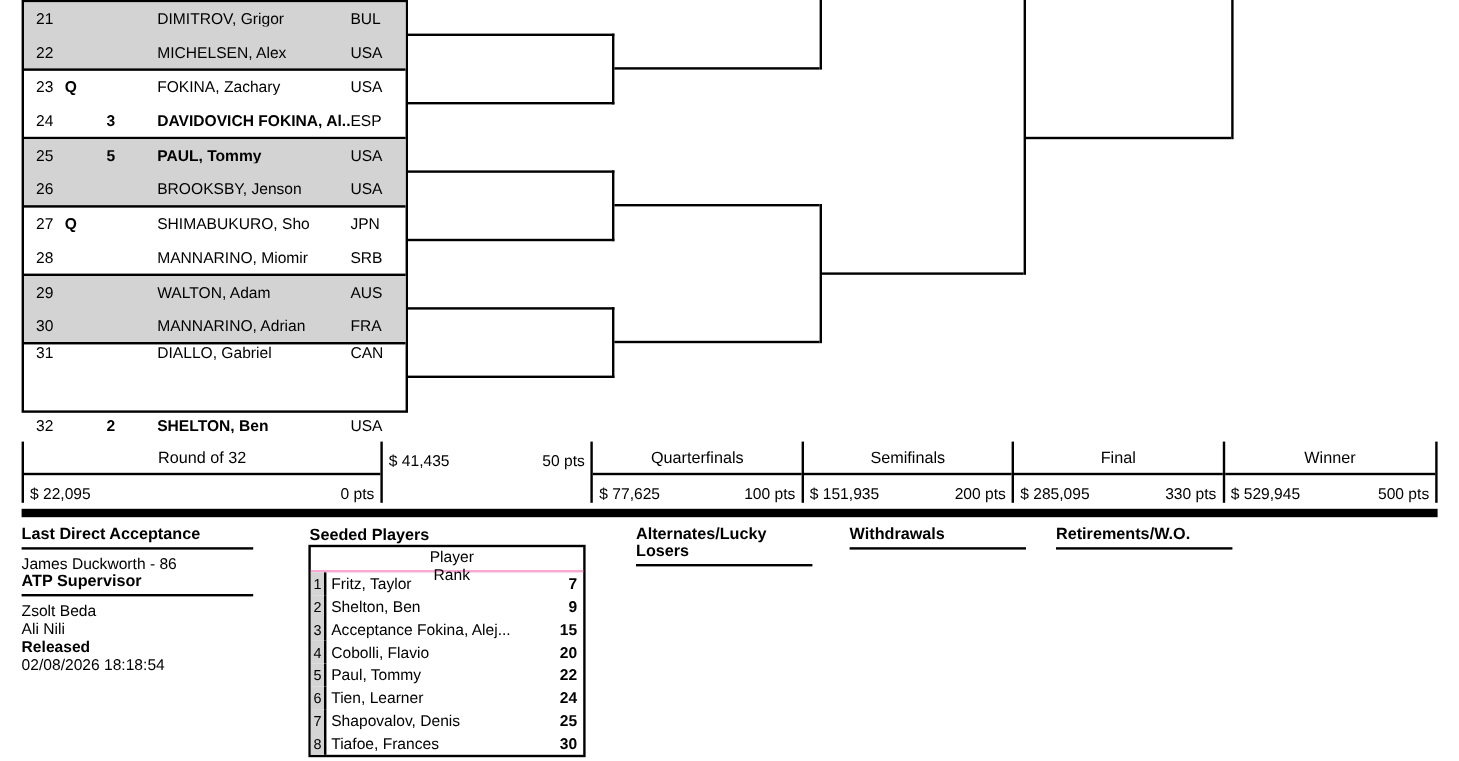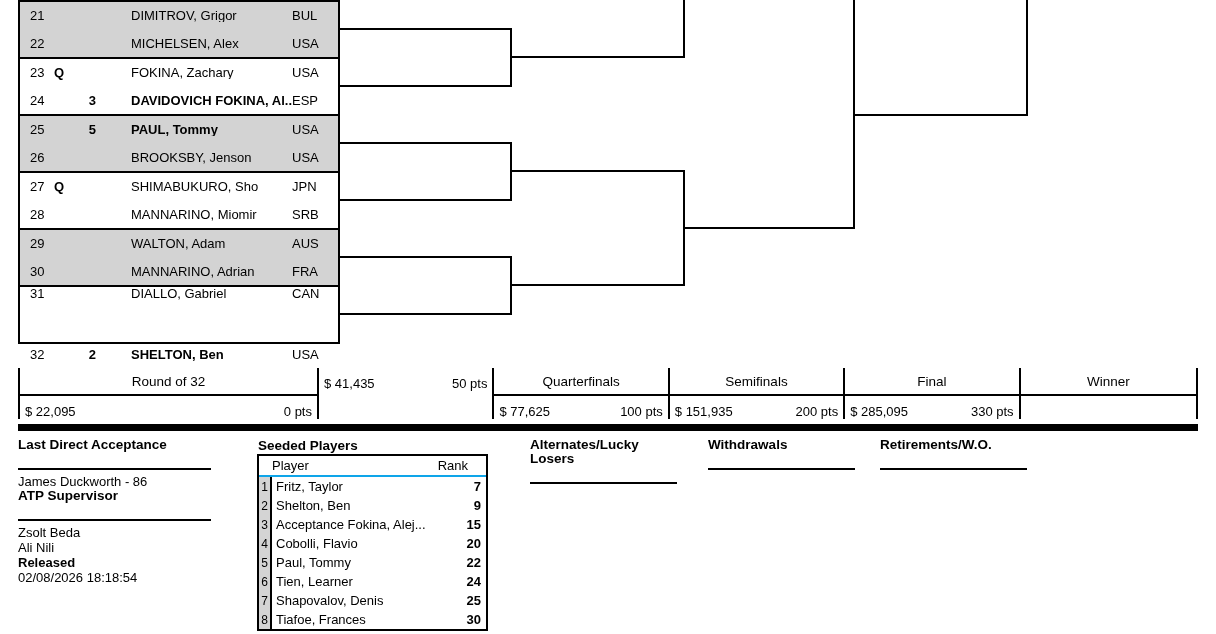--- a/index.html
+++ b/index.html
@@ -32,34 +32,34 @@
   .round-col:last-child{border-right:none;}
   .round-col .rhead{height:26px;border-bottom:2px solid #000;display:flex;
     align-items:center;justify-content:center;font-weight:normal;font-size:13.5px;}
   .round-col .rvals{height:23px;display:flex;align-items:flex-end;
     justify-content:space-between;padding:0 5px;font-size:13px;}
   .w300{width:300px;} .w176{width:176px;}
   
   .divider-bar{position:absolute;left:18px;top:424px;width:1180px;height:7px;background:#000;}
   
   .sec-title{font-weight:bold;font-size:13.5px;line-height:14px;
-    border-bottom:2px solid #000;padding-bottom:16px;box-sizing:border-box;}
+    border-bottom:2px solid #000;padding-bottom:4px;box-sizing:border-box;}
   .fline{font-size:13px;line-height:15px;}
   .lda{position:absolute;left:18px;top:438px;width:200px;}
   .lda .sec-title{width:193px;}
   .lda .gap{height:4px;}
   .alt{position:absolute;left:530px;top:438px;}
   .wd{position:absolute;left:708px;top:438px;}
   .ret{position:absolute;left:880px;top:438px;}
   .alt .sec-title,.wd .sec-title,.ret .sec-title{width:147px;}
   .sp-title{position:absolute;left:258px;top:438px;font-weight:bold;font-size:13.5px;}
   .sp-table{position:absolute;left:257px;top:454px;width:231px;
     border:2px solid #000;box-sizing:border-box;background:#fff;}
   .sp-head{display:flex;justify-content:space-between;align-items:center;
-    height:19px;border-bottom:2px solid #0ea5e9;padding:0 18px 0 13px;font-size:13px;}
+    height:19px;border-bottom:2px solid #f9a8d4;padding:0 5px 0 13px;font-size:13px;flex-direction:column;}
   .sp-row{display:grid;grid-template-columns:13px 1fr 36px;height:19px;
     align-items:center;font-size:13px;}
   .sp-row .sp-seed{background:#d4d4d4;border-right:2px solid #000;height:19px;
     box-sizing:border-box;display:flex;align-items:center;justify-content:center;font-size:12px;}
   .sp-row .sp-name{padding-left:4px;white-space:nowrap;overflow:hidden;}
   .sp-row .sp-rank{font-weight:bold;text-align:right;padding-right:5px;}
 </style>
 </head>
 <body>
 
@@ -233,20 +233,24 @@
   </div>
   <div class="round-col w176">
     <div class="rhead">Final</div>
     <div class="rvals">
       <span>$ 285,095</span>
       <span>330 pts</span>
     </div>
   </div>
   <div class="round-col w176">
     <div class="rhead">Winner</div>
+    <div class="rvals">
+      <span>$ 529,945</span>
+      <span>500 pts</span>
+    </div>
   </div>
 </div>
 
 <div class="divider-bar"></div>
 
 <div class="lda">
   <div class="sec-title">Last Direct Acceptance</div>
   <div class="gap"></div>
   <div class="fline">James Duckworth - 86</div>
   <div class="sec-title">ATP Supervisor</div>

